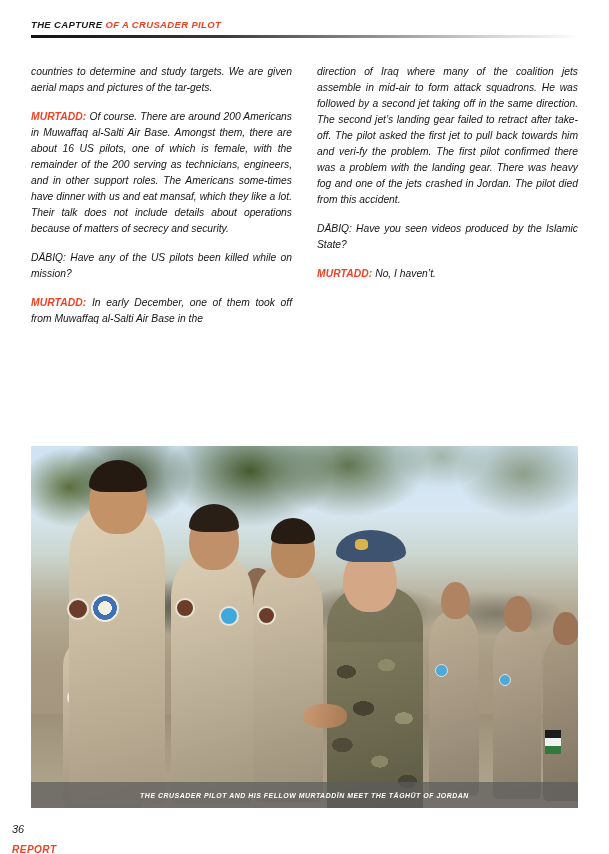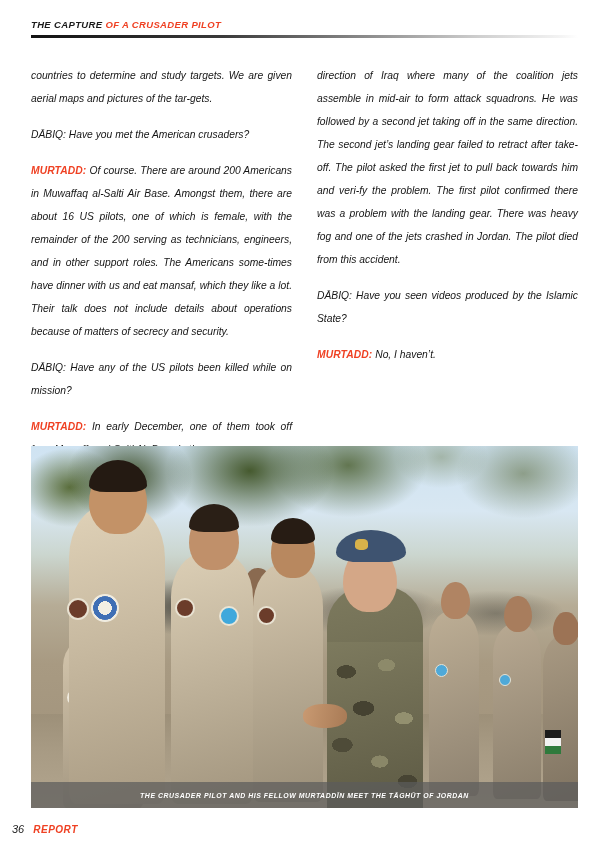--- a/index.html
+++ b/index.html
@@ -53,21 +53,21 @@
     display: flex;
     gap: 25px;
   }
   .col {
     width: 261px;
     flex: 0 0 261px;
   }
   p.para {
     margin: 0 0 13px 0;
     font-size: 10.3px;
-    line-height: 23px;
+    line-height: 16px;
     text-align: justify;
     text-justify: inter-word;
     hyphens: manual;
     color: #151515;
   }
   p.para:last-child { margin-bottom: 0; }
   .speaker-q {
     font-weight: normal;
     color: #151515;
   }
@@ -155,20 +155,21 @@
     text-align: center;
   }
 
   
   .footer {
     position: absolute;
     left: 12px; top: 823px;
     display: flex;
     align-items: baseline;
     gap: 9px;
+    flex-direction: column;
   }
   .folio {
     font-size: 11px;
     color: #1b1b1b;
   }
   .section-label {
     font-size: 10px;
     font-weight: bold;
     color: #ef4123;
     letter-spacing: 0.5px;
@@ -181,21 +182,20 @@
 
   <div class="header">
     <div class="header-title"><span class="t-dark">THE CAPTURE </span><span class="t-accent">OF A CRUSADER PILOT</span></div>
   </div>
   <div class="header-rule"></div>
 
   <div class="columns">
 
     <div class="col">
       <p class="para"><span>countries to determine and study targets. We are given aerial maps and pictures of the tar-gets.</span></p>
-      <p class="para"><span class="speaker-q">DĀBIQ:</span><span> Have you met the American crusaders?</span></p>
       <p class="para"><span class="speaker-a">MURTADD:</span><span> Of course. There are around 200 Americans in Muwaffaq al-Salti Air Base. Amongst them, there are about 16 US pilots, one of which is female, with the remainder of the 200 serving as technicians, engineers, and in other support roles. The Americans some-times have dinner with us and eat mansaf, which they like a lot. Their talk does not include details about operations because of matters of secrecy and security.</span></p>
       <p class="para"><span class="speaker-q">DĀBIQ:</span><span> Have any of the US pilots been killed while on mission?</span></p>
       <p class="para"><span class="speaker-a">MURTADD:</span><span> In early December, one of them took off from Muwaffaq al-Salti Air Base in the</span></p>
     </div>
 
     <div class="col">
       <p class="para"><span>direction of Iraq where many of the coalition jets assemble in mid-air to form attack squadrons. He was followed by a second jet taking off in the same direction. The second jet’s landing gear failed to retract after take-off. The pilot asked the first jet to pull back towards him and veri-fy the problem. The first pilot confirmed there was a problem with the landing gear. There was heavy fog and one of the jets crashed in Jordan. The pilot died from this accident.</span></p>
       <p class="para"><span class="speaker-q">DĀBIQ:</span><span> Have you seen videos produced by the Islamic State?</span></p>
       <p class="para"><span class="speaker-a">MURTADD:</span><span> No, I haven’t.</span></p>
     </div>

